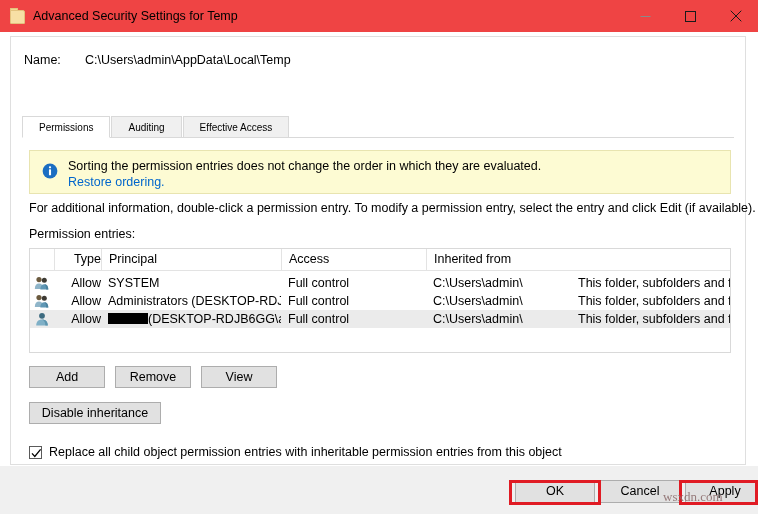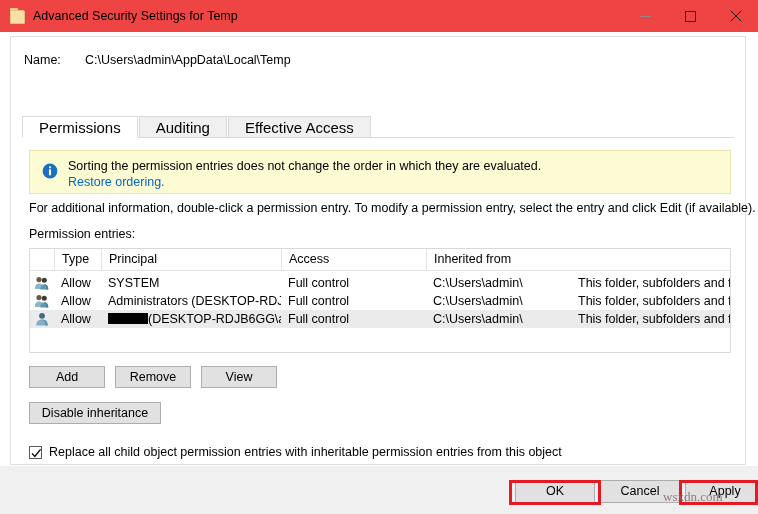--- a/index.html
+++ b/index.html
@@ -130,21 +130,21 @@
     right: 11px;
     height: 22px;
     border-bottom: 1px solid #d9d9d9;
     display: flex;
     align-items: flex-end;
   }
   .tab {
     height: 21px;
     line-height: 21px;
     padding: 0 16px;
-    font-size: 15px;
+    font-size: 10px;
     box-sizing: border-box;
     border: 1px solid #d9d9d9;
     border-bottom: none;
     background: #f0f0f0;
     margin-right: 1px;
     color: #000;
     white-space: nowrap;
   }
   .tab.active {
     background: #ffffff;
@@ -233,21 +233,21 @@
   .trow .td {
     box-sizing: border-box;
     padding-left: 7px;
     height: 18px;
     line-height: 18px;
     overflow: hidden;
     white-space: nowrap;
   }
   
   .c-ico   { width: 24px; flex: none; padding-left: 4px !important; }
-  .c-type  { width: 47px; flex: none; }
+  .c-type  { width: 47px; flex: none; text-align: right; }
   .c-prin  { width: 180px; flex: none; }
   .c-acc   { width: 145px; flex: none; }
   .c-inh   { width: 145px; flex: none; }
   .c-app   { flex: 1 1 auto; }
 
   .row-ico { width: 16px; height: 16px; display: block; margin-top: 1px; }
   .redact-sm {
     display: inline-block;
     width: 40px;
     height: 11px;

